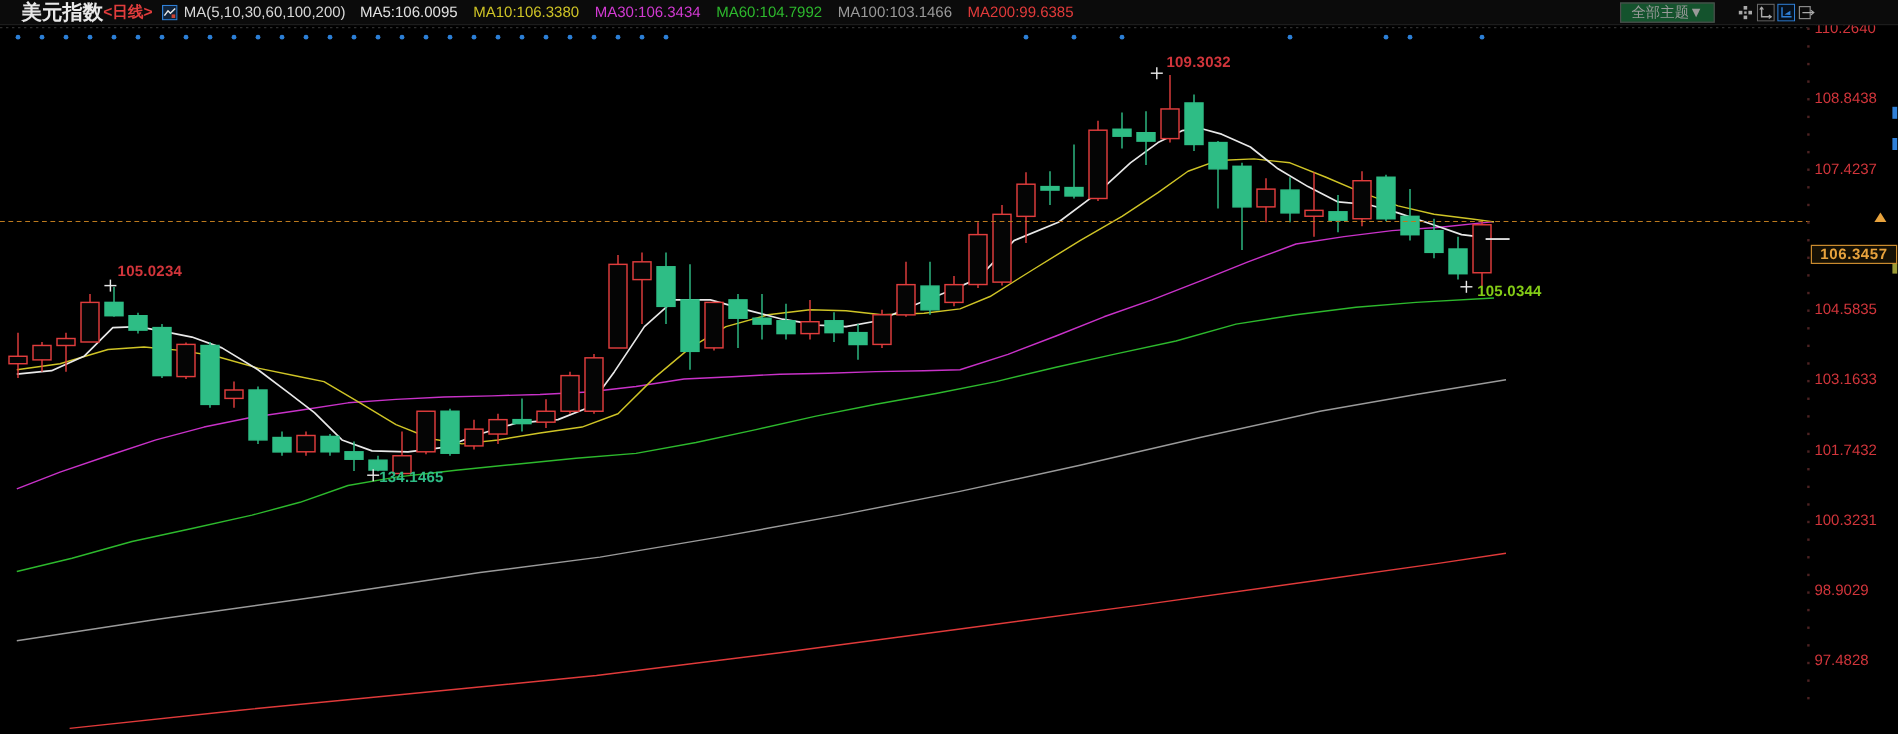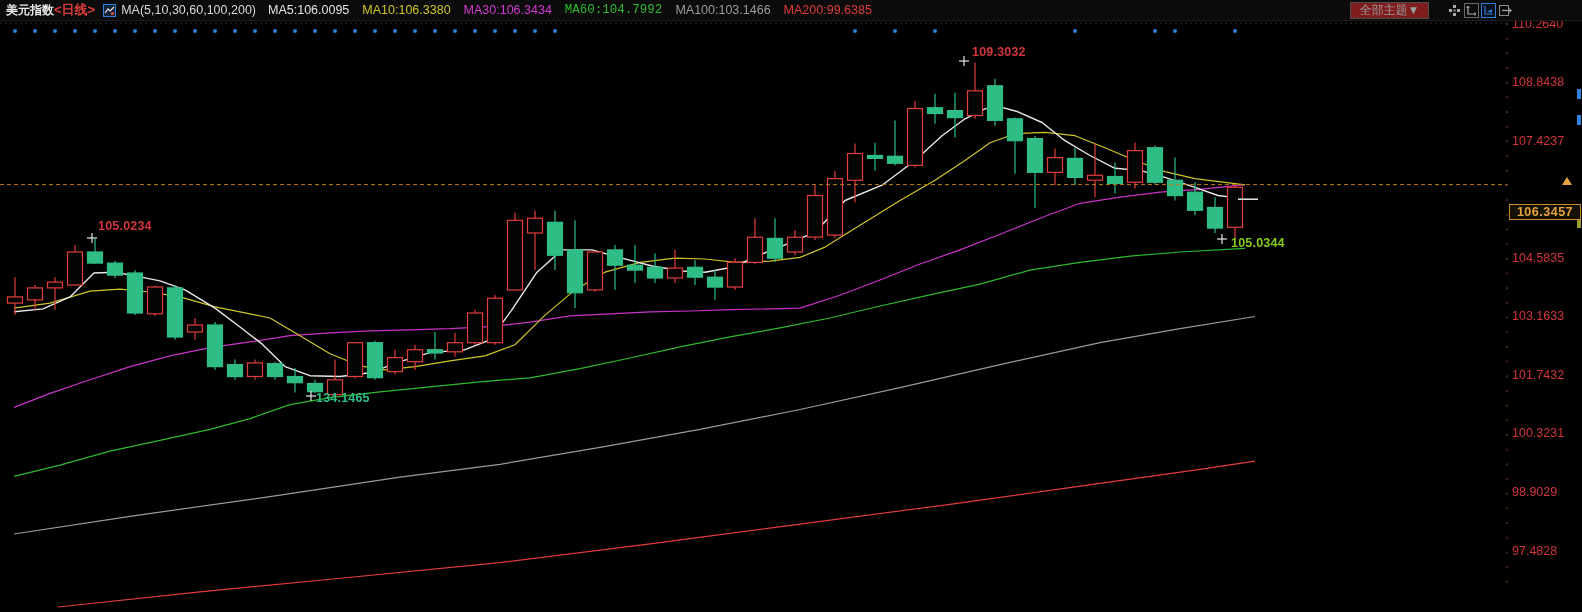--- a/index.html
+++ b/index.html
@@ -2,27 +2,27 @@
 <html><head>
 <meta charset="utf-8">
 <style>
   html,body{margin:0;padding:0;background:#000;width:1582px;height:612px;overflow:hidden;
     font-family:"Liberation Sans",sans-serif;}
   .stage{position:relative;width:1582px;height:612px;background:#000;}
   svg#chartsvg{position:absolute;left:0;top:0;z-index:1;}
   .topbar{position:absolute;left:0;top:0;width:1582px;height:20px;background:#0b0b0b;
     border-bottom:1px solid #1c1c1c;display:flex;align-items:center;z-index:5;
     font-size:12.5px;white-space:nowrap;}
-  .topbar .sym{color:#e8e8e8;font-weight:bold;font-size:12px;margin-left:6px;}
+  .topbar .sym{color:#e8e8e8;font-weight:bold;font-size:17px;margin-left:18px;}
   .topbar .tag{color:#e13d3d;font-size:13px;font-weight:bold;}
   .mini-ic{width:13px;height:13px;margin:0 5px 0 8px;display:inline-block;}
   .topbar .maparam{color:#d8d8d8;margin-right:12px;}
   .topbar .maval{margin-right:13px;}
   .flexspacer{flex:1;}
-  .dropdown{width:77px;height:15px;line-height:14px;border:1px solid #4d4d4d;background:#7f1d1d;
+  .dropdown{width:77px;height:15px;line-height:14px;border:1px solid #4d4d4d;background:#14532d;
     color:#9a9a9a;text-align:center;font-size:12px;margin-right:18px;cursor:default;}
   .icbtn{width:15px;height:15px;margin-right:2px;display:inline-block;}
   .icbtn svg{display:block;}
   .topbar .icons{margin-right:67px;display:flex;}
   .pricebox{position:absolute;left:1509px;top:204px;width:70px;height:14px;z-index:6;
     border:1px solid #c98a2e;background:#151004;color:#e8a33d;font-size:12.5px;font-weight:bold;
     line-height:14px;text-align:center;letter-spacing:0.5px;}
   .anno{position:absolute;z-index:4;font-size:12.5px;font-weight:bold;letter-spacing:0.2px;}
 </style>
 </head>
@@ -282,21 +282,21 @@
       <svg width="13" height="13">
           <rect x="0.5" y="0.5" width="12" height="12" fill="#10233a" stroke="#2f80d8"></rect>
           <polyline points="2,9 5,5 7,7 11,3" fill="none" stroke="#e8e8e8" stroke-width="1.2"></polyline>
           <rect x="8" y="8" width="3" height="3" fill="#c43"></rect>
         </svg>
     </span>
     <span class="maparam">MA(5,10,30,60,100,200)</span>
     <span class="maval" style="color: rgb(226, 226, 226);">MA5:106.0095</span>
     <span class="maval" style="color: rgb(207, 196, 38);">MA10:106.3380</span>
     <span class="maval" style="color: rgb(210, 58, 210);">MA30:106.3434</span>
-    <span class="maval" style="color: rgb(45, 185, 45); font-family: Liberation Mono, monospace;">MA60:104.7992</span>
+    <span class="maval" style="color: rgb(45, 185, 45);">MA60:104.7992</span>
     <span class="maval" style="color: rgb(154, 154, 154);">MA100:103.1466</span>
     <span class="maval" style="color: rgb(226, 59, 59);">MA200:99.6385</span>
     <span class="flexspacer"></span>
     <div class="dropdown">全部主题▼</div>
     <span class="icons">
       <span class="icbtn">
         <svg width="15" height="15">
             <g fill="#aaaaaa">
               <rect x="6" y="2" width="3" height="3"></rect>
               <rect x="6" y="10" width="3" height="3"></rect>

